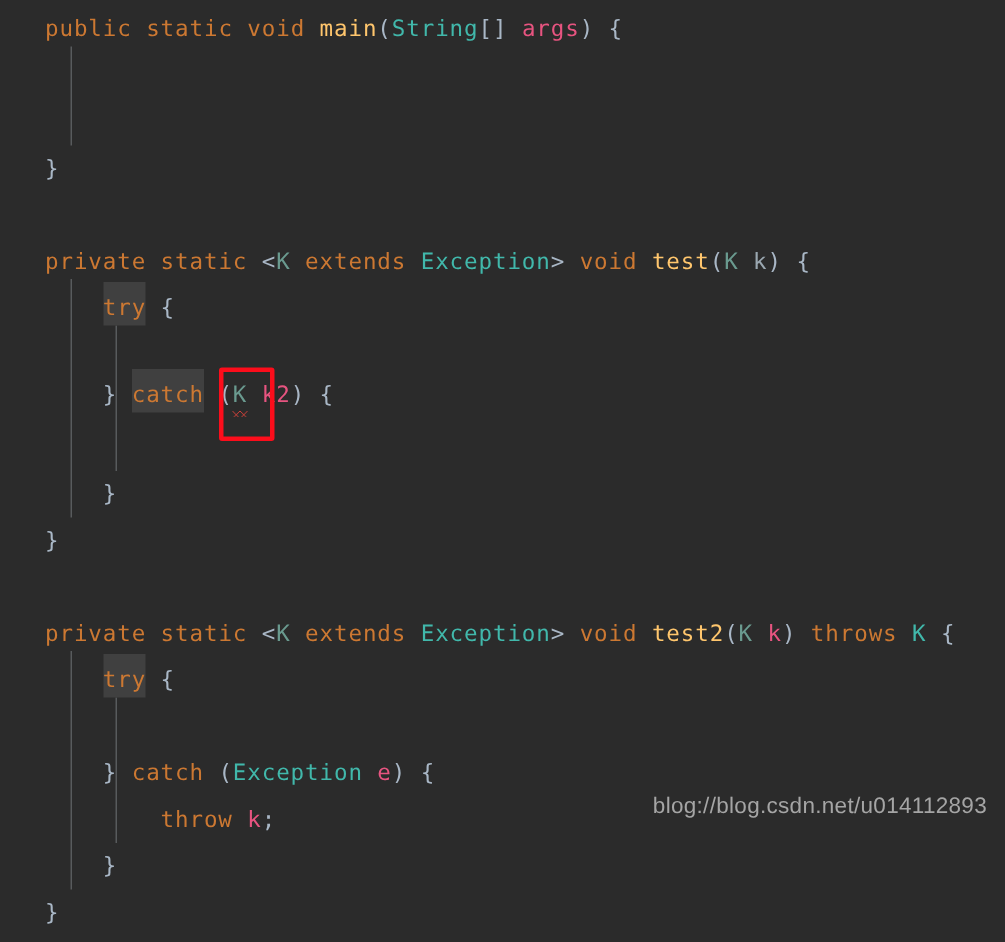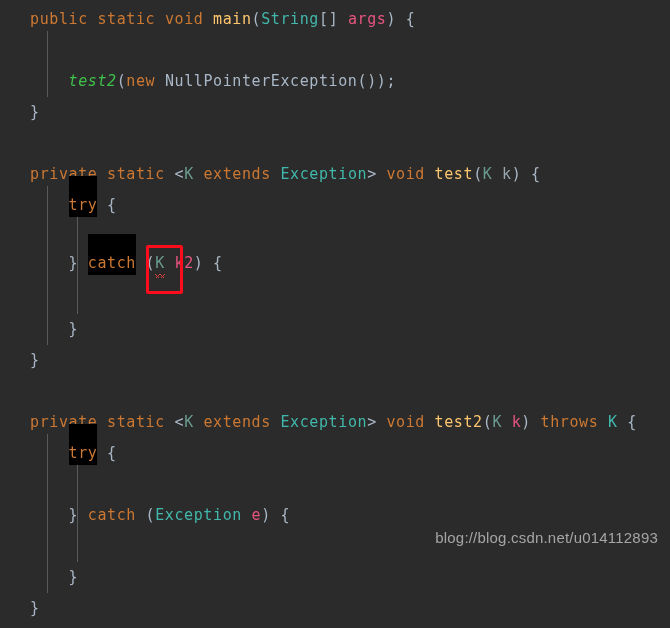--- a/index.html
+++ b/index.html
@@ -44,22 +44,22 @@
   .t-method   { color: #ffc66d; }            
   .t-call     { color: #3fc04a; font-style: italic; }  
   .t-type     { color: #41b8ab; }            
   .t-typevar  { color: #6a9a8f; }            
   .t-param    { color: #e75480; }            
   .t-plain    { color: #a9b7c6; }            
   .t-punct    { color: #a9b7c6; }
   .t-dim      { color: #9aa7b0; }
   
   .hl-occurrence {
-    background: #000000;
-    padding: 20px 0 3px 0;
+    background: #404040;
+    padding: 8px 0 3px 0;
   }
   
   .squiggle {
     position: relative;
     display: inline-block;
   }
   .squiggle::after {
     content: "";
     position: absolute;
     left: 0;
@@ -106,33 +106,33 @@
   <div id="indent-guides">
       <div class="indent-guide" style="left: 47px; top: 31px; height: 66px;"></div>
       <div class="indent-guide" style="left: 47px; top: 186px; height: 159px;"></div>
       <div class="indent-guide" style="left: 77px; top: 217px; height: 97px;"></div>
       <div class="indent-guide" style="left: 47px; top: 434px; height: 159px;"></div>
       <div class="indent-guide" style="left: 77px; top: 465px; height: 97px;"></div>
     </div>
 
   <div id="code-surface">
       <div class="code-line" style="top: 4px;"><span class="t-kw">public</span><span class="t-plain"> </span><span class="t-kw">static</span><span class="t-plain"> </span><span class="t-kw">void</span><span class="t-plain"> </span><span class="t-method">main</span><span class="t-punct">(</span><span class="t-type">String</span><span class="t-plain">[] </span><span class="t-param">args</span><span class="t-punct">) {</span></div>
-      <div class="code-line" style="top: 66px;"><span class="t-plain">    </span><span class="t-call">test2</span><span class="t-punct">(</span><span class="t-kw">new</span><span class="t-plain"> </span><span class="t-plain">NullPointerException</span><span class="t-punct">());</span></div>
       <div class="code-line" style="top: 97px;"><span class="t-punct">}</span></div>
       <div class="code-line" style="top: 159px;"><span class="t-kw">private</span><span class="t-plain"> </span><span class="t-kw">static</span><span class="t-punct"> &lt;</span><span class="t-typevar">K</span><span class="t-plain"> </span><span class="t-kw">extends</span><span class="t-plain"> </span><span class="t-type">Exception</span><span class="t-punct">&gt; </span><span class="t-kw">void</span><span class="t-plain"> </span><span class="t-method">test</span><span class="t-punct">(</span><span class="t-typevar">K</span><span class="t-plain"> </span><span class="t-dim">k</span><span class="t-punct">) {</span></div>
       <div class="code-line" style="top: 190px;"><span class="t-plain">    </span><span class="t-kw hl-occurrence">try</span><span class="t-punct"> {</span></div>
       <div class="code-line" style="top: 221px;"></div>
       <div class="code-line" style="top: 248px;"><span class="t-punct">    } </span><span class="t-kw hl-occurrence">catch</span><span class="t-punct"> (</span><span class="squiggle"><span class="t-typevar">K</span></span><span class="t-plain"> </span><span class="t-param">k2</span><span class="t-punct">) {</span></div>
       <div class="code-line" style="top: 283px;"></div>
       <div class="code-line" style="top: 314px;"><span class="t-punct">    }</span></div>
       <div class="code-line" style="top: 345px;"><span class="t-punct">}</span></div>
       <div class="code-line" style="top: 407px;"><span class="t-kw">private</span><span class="t-plain"> </span><span class="t-kw">static</span><span class="t-punct"> &lt;</span><span class="t-typevar">K</span><span class="t-plain"> </span><span class="t-kw">extends</span><span class="t-plain"> </span><span class="t-type">Exception</span><span class="t-punct">&gt; </span><span class="t-kw">void</span><span class="t-plain"> </span><span class="t-method">test2</span><span class="t-punct">(</span><span class="t-typevar">K</span><span class="t-plain"> </span><span class="t-param">k</span><span class="t-punct">) </span><span class="t-kw">throws</span><span class="t-plain"> </span><span class="t-type">K</span><span class="t-punct"> {</span></div>
       <div class="code-line" style="top: 438px;"><span class="t-plain">    </span><span class="t-kw hl-occurrence">try</span><span class="t-punct"> {</span></div>
       <div class="code-line" style="top: 469px;"></div>
       <div class="code-line" style="top: 500px;"><span class="t-punct">    } </span><span class="t-kw">catch</span><span class="t-punct"> (</span><span class="t-type">Exception</span><span class="t-plain"> </span><span class="t-param">e</span><span class="t-punct">) {</span></div>
+      <div class="code-line" style="top: 531px;"><span class="t-plain">        </span><span class="t-kw">throw</span><span class="t-plain"> </span><span class="t-param">k</span><span class="t-punct">;</span></div>
       <div class="code-line" style="top: 562px;"><span class="t-punct">    }</span></div>
       <div class="code-line" style="top: 593px;"><span class="t-punct">}</span></div>
     </div>
 
   <div id="annotation-box" style="left: 146px; top: 245px; width: 37px; height: 49px; border-color: rgb(252, 13, 27);"></div>
 
   <div id="watermark">blog://blog.csdn.net/u014112893</div>
 
 </div>
 

